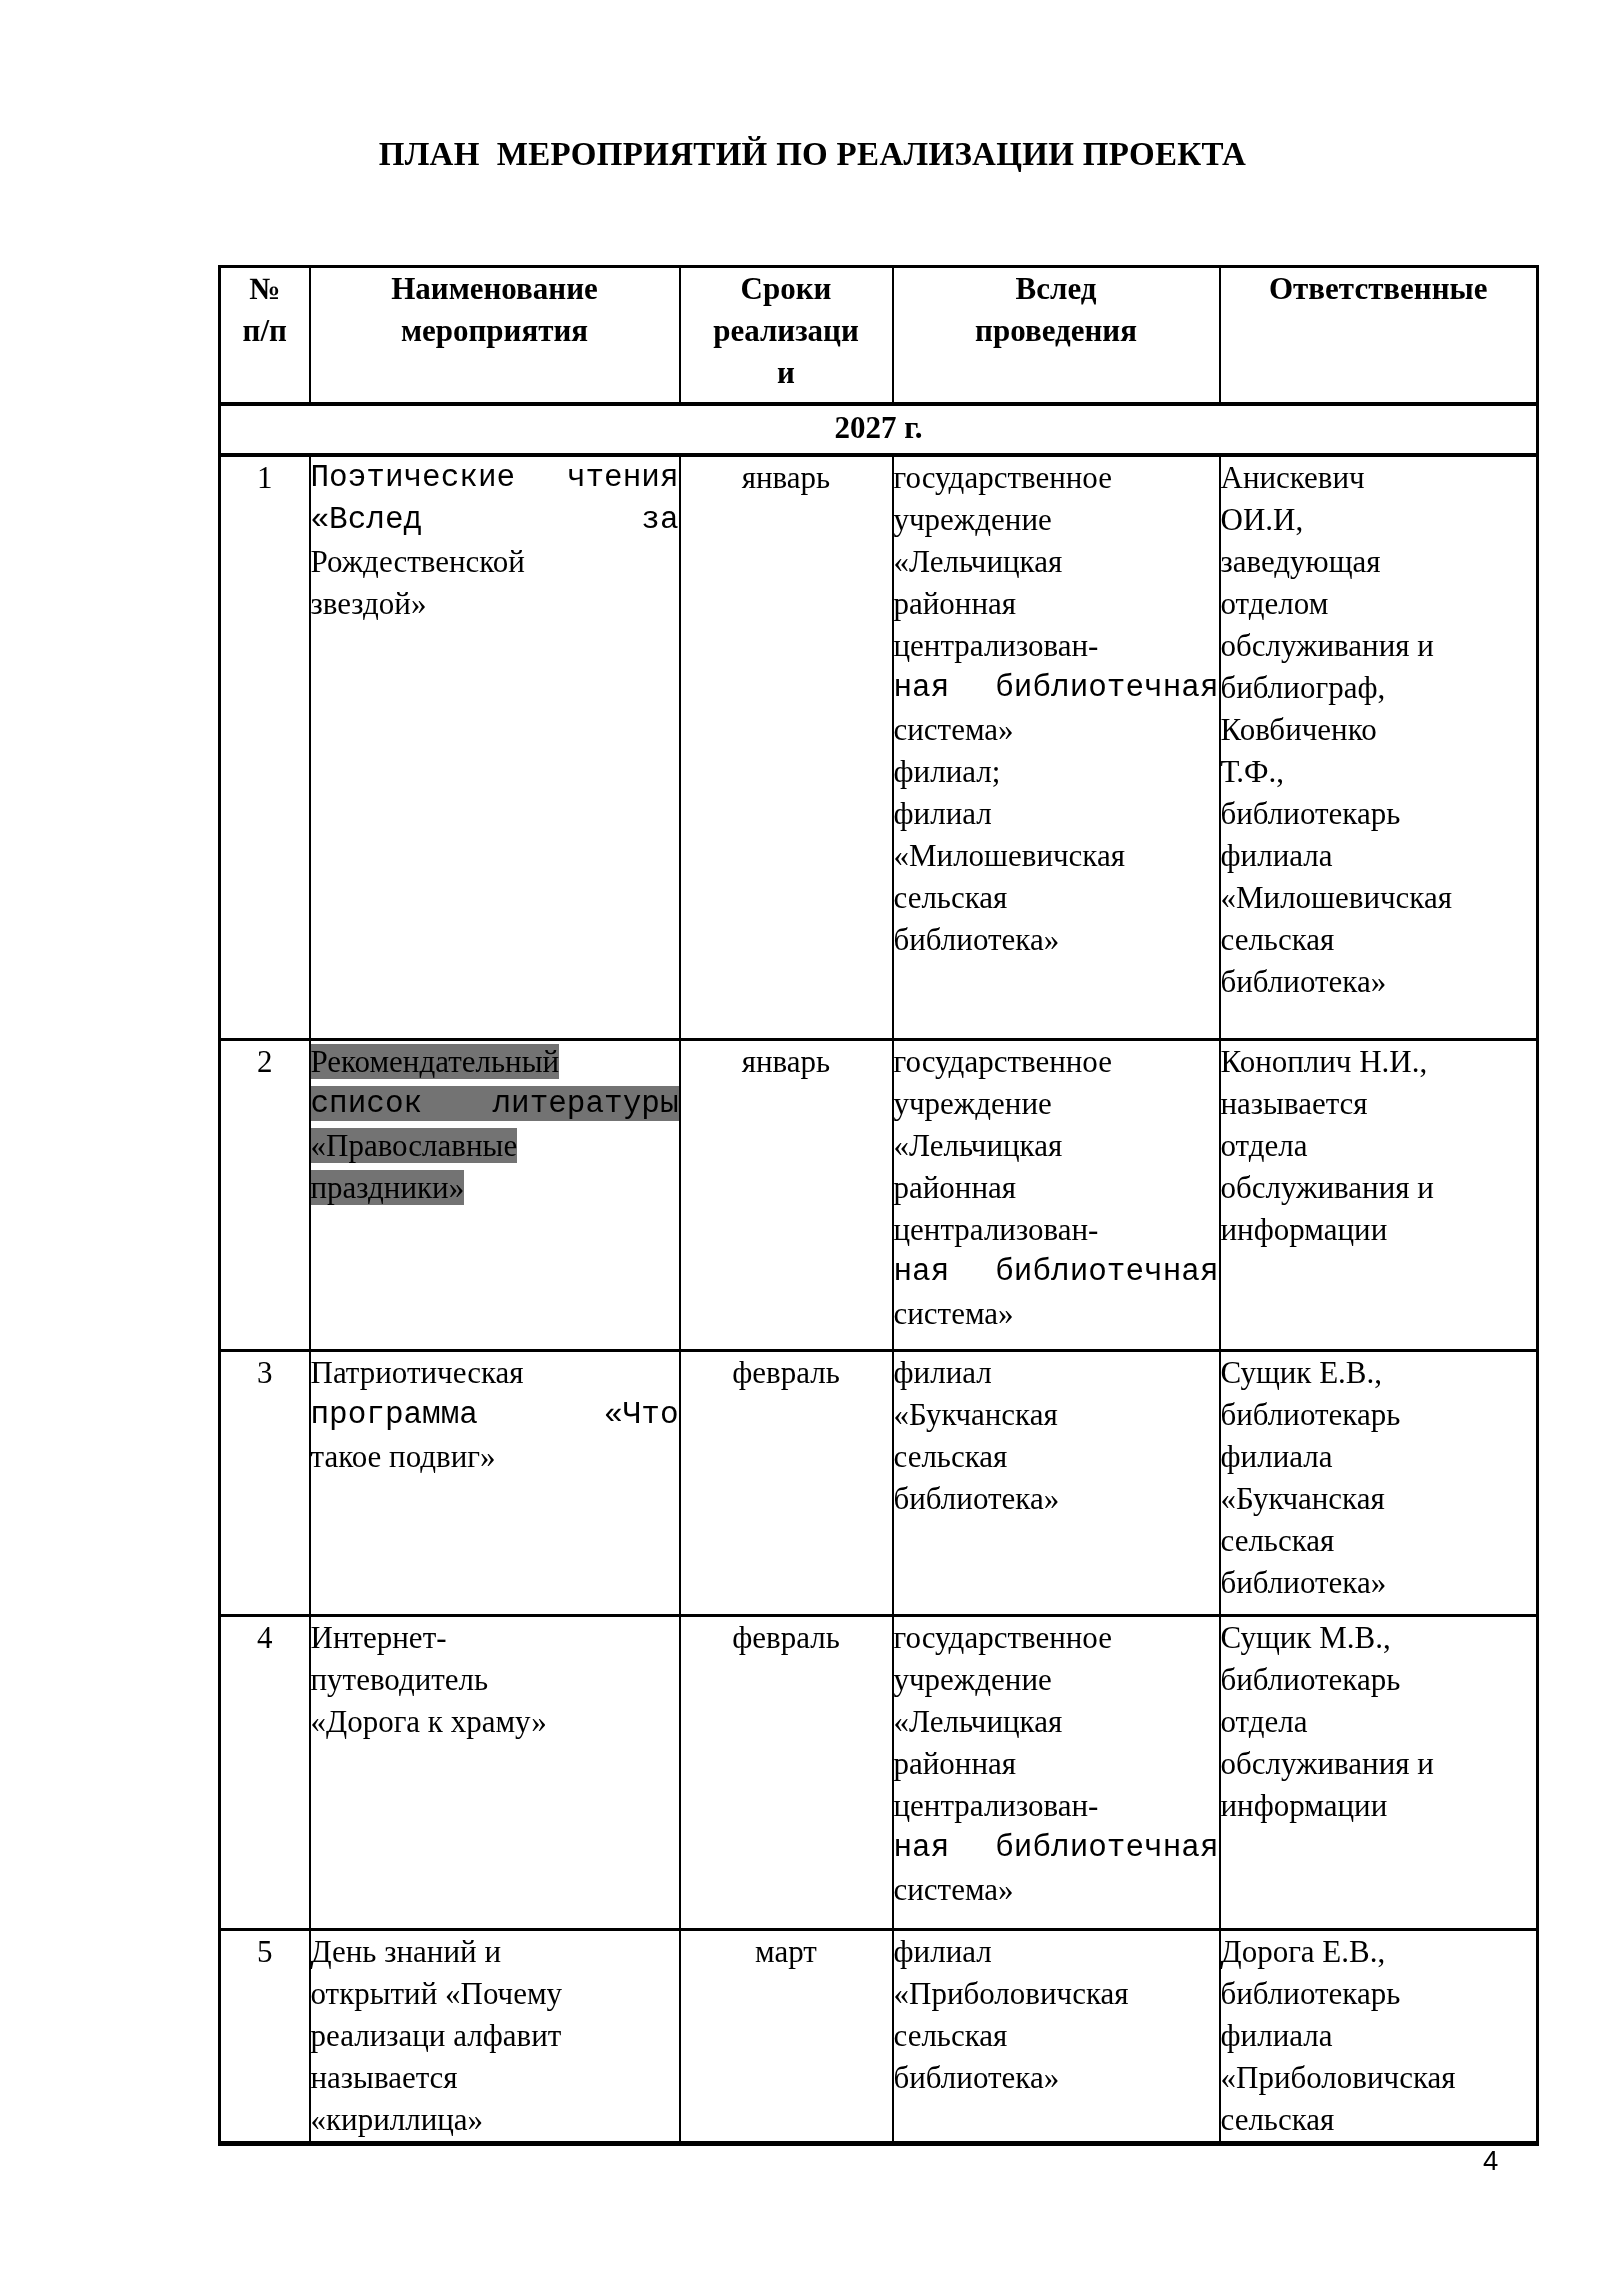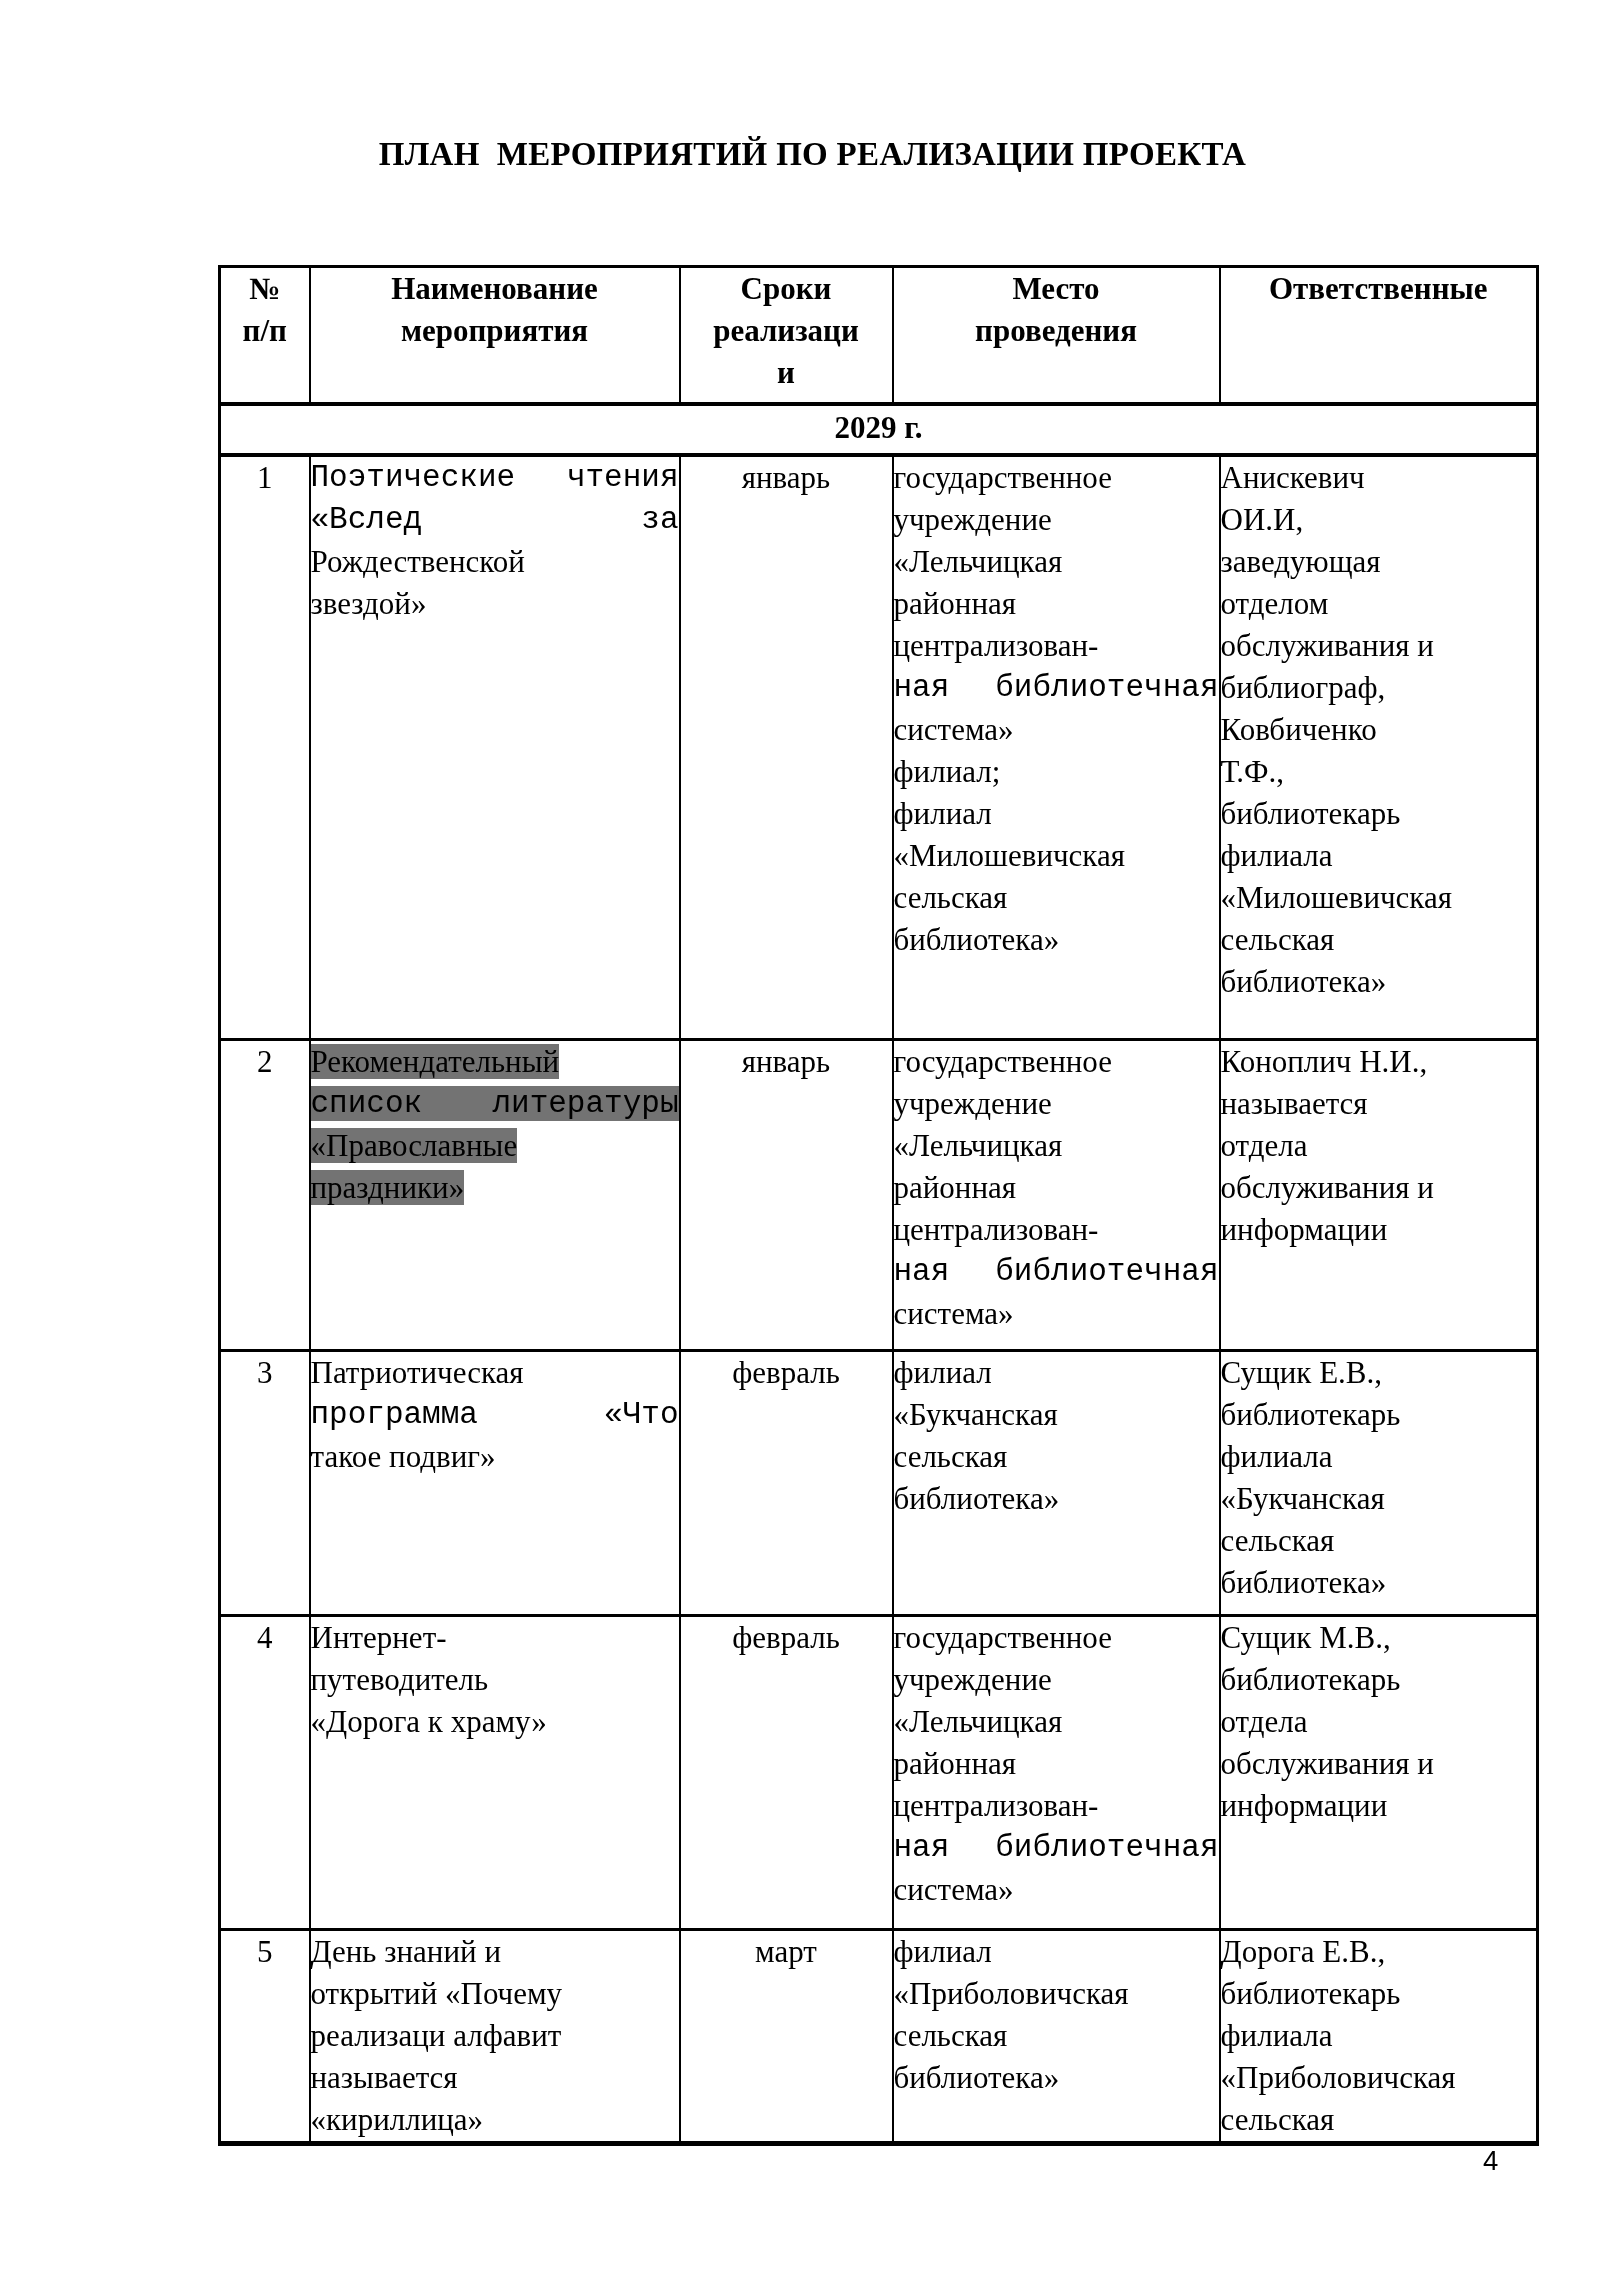--- a/index.html
+++ b/index.html
@@ -103,28 +103,28 @@
     </colgroup>
     <thead>
       <tr>
         <th>№
 п/п</th>
         <th>Наименование
 мероприятия</th>
         <th>Сроки
 реализаци
 и</th>
-        <th>Место
+        <th>Вслед
 проведения</th>
         <th>Ответственные</th>
       </tr>
     </thead>
     <tbody>
       <tr class="year-row">
-        <td colspan="5">2029 г.</td>
+        <td colspan="5">2027 г.</td>
       </tr>
     <tr class="data">
     <td class="c-num">1</td>
     <td class="c-name">
             <div class="tline just"><span class="txt">Поэтические чтения</span></div>
             <div class="tline just"><span class="txt">«Вслед за</span></div>
             <div class="tline"><span class="txt">Рождественской</span></div>
             <div class="tline"><span class="txt">звездой»</span></div>
           </td>
     <td class="c-term">январь</td>

